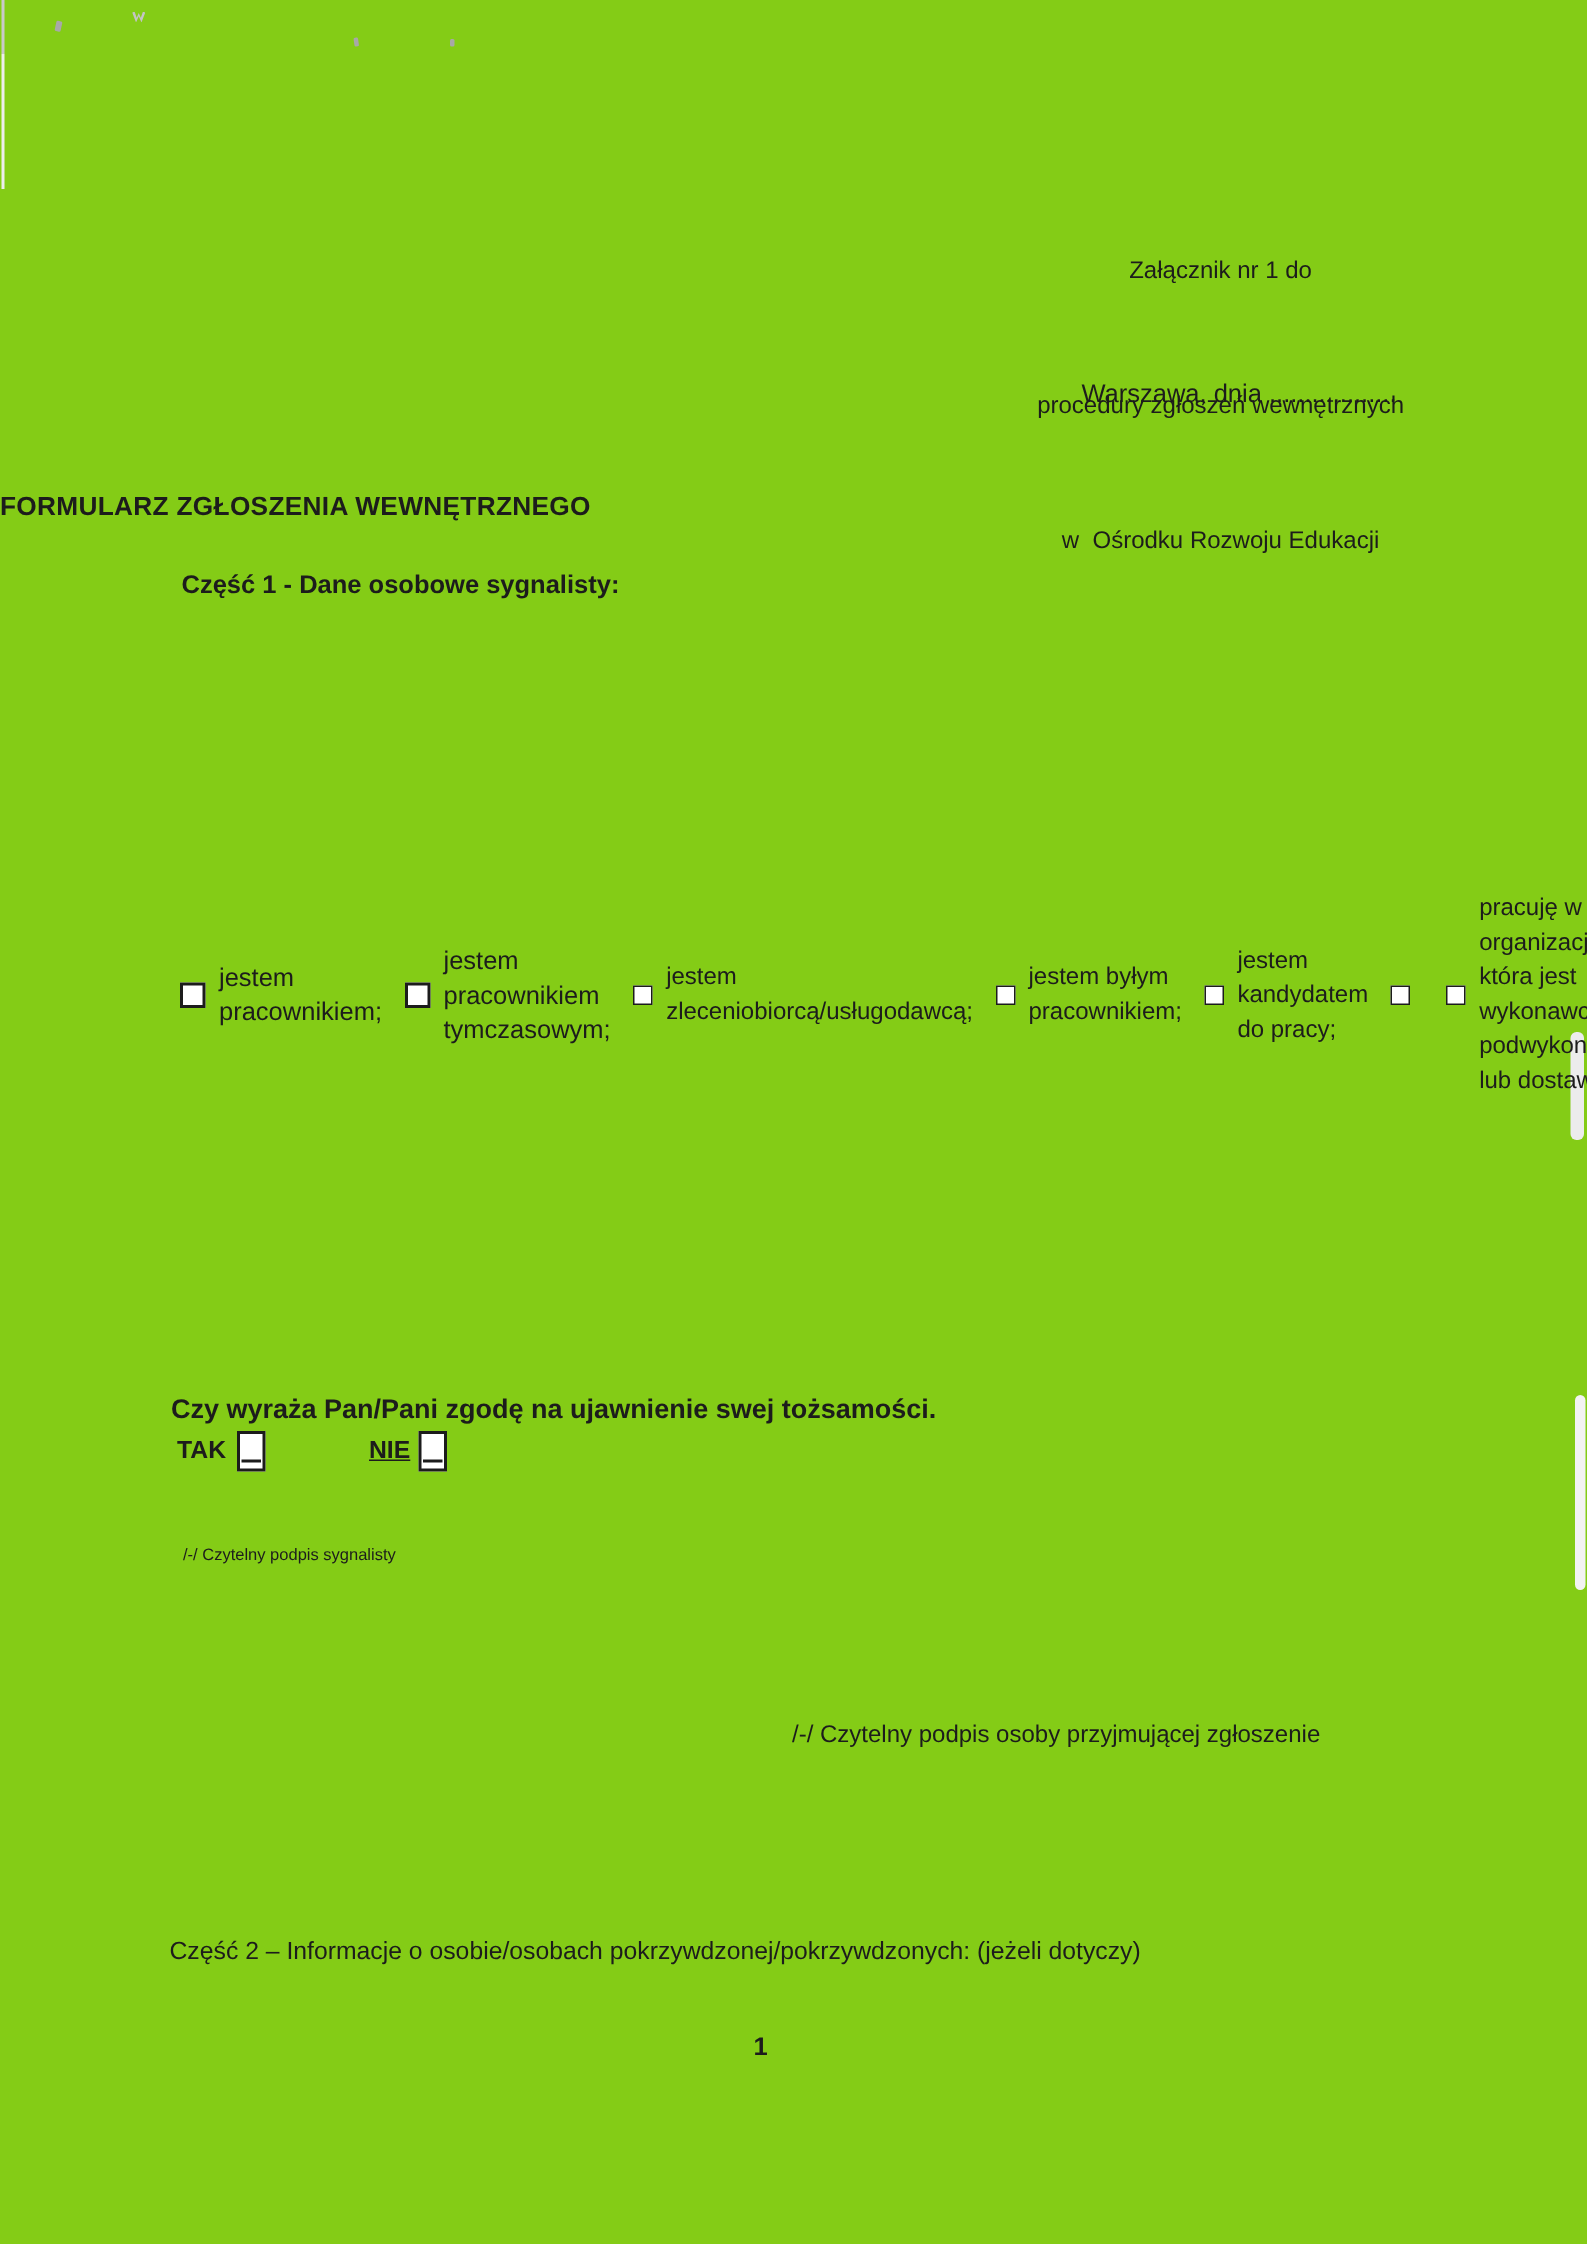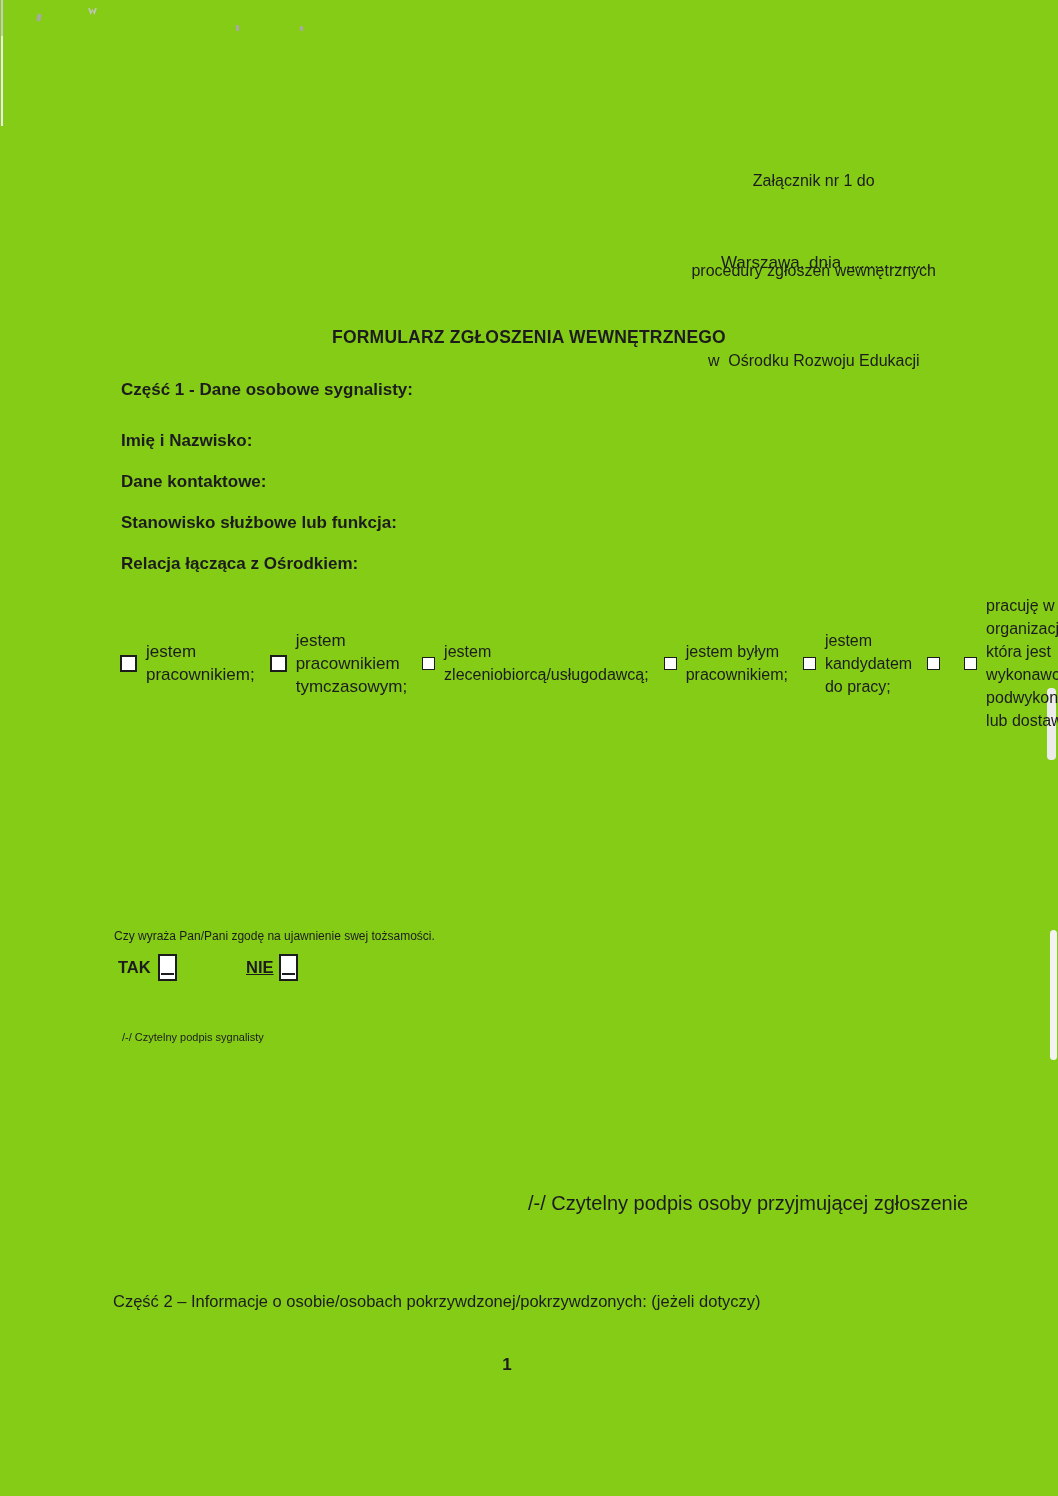--- a/index.html
+++ b/index.html
@@ -49,21 +49,20 @@
     position: absolute;
     top: 253px;
     right: 127px;
     font-size: 17px;
   }
   .doc-title {
     position: absolute;
     top: 327px;
     left: 0;
     width: 100%;
-    text-align: center;
     font-size: 17.5px;
     font-weight: 700;
     letter-spacing: 0.2px;
   }
   .part1-heading {
     position: absolute;
     top: 380px;
     left: 121px;
     font-size: 17px;
     font-weight: 700;
@@ -104,22 +103,22 @@
     margin-right: 9px;
     flex: 0 0 auto;
   }
   .cb-lg { width: 17px; height: 17px; }
   .cb-sm { width: 13px; height: 13px; border-width: 1.5px; }
 
   .consent-question {
     position: absolute;
     top: 929px;
     left: 114px;
-    font-size: 12px;
-    font-weight: 400;
+    font-size: 18px;
+    font-weight: 700;
   }
   .consent-row {
     position: absolute;
     top: 954px;
     left: 0;
     width: 100%;
     height: 32px;
   }
   .consent-label {
     position: absolute;
@@ -151,23 +150,23 @@
   }
 
   .sig-whistleblower {
     position: absolute;
     top: 1031px;
     left: 122px;
     font-size: 11px;
   }
   .sig-receiver {
     position: absolute;
-    top: 1192px;
+    top: 1148px;
     left: 528px;
-    font-size: 20px;
+    font-size: 16px;
   }
   .case-number-line {
     position: absolute;
     top: 1222px;
     left: 113px;
     font-size: 17px;
   }
   .part2-heading {
     position: absolute;
     top: 1292px;
@@ -204,26 +203,20 @@
     <div>procedury zgłoszeń wewnętrznych</div>
     <div>w  Ośrodku Rozwoju Edukacji</div>
   </div>
 
   <div class="date-line">Warszawa, dnia ..................</div>
 
   <div class="doc-title">FORMULARZ ZGŁOSZENIA WEWNĘTRZNEGO</div>
 
   <div class="part1-heading">Część 1 - Dane osobowe sygnalisty:</div>
 
-  <div class="fields">
-    <div class="field-line">Imię i Nazwisko:</div>
-    <div class="field-line">Dane kontaktowe:</div>
-    <div class="field-line">Stanowisko służbowe lub funkcja:</div>
-    <div class="field-line">Relacja łącząca z Ośrodkiem:</div>
-  </div>
 
   <div class="relation-list">
     <div class="relation-item">
       <span class="cb cb-lg"></span>
       <span>jestem pracownikiem;</span>
     </div>
     <div class="relation-item">
       <span class="cb cb-lg"></span>
       <span>jestem pracownikiem tymczasowym;</span>
     </div>

